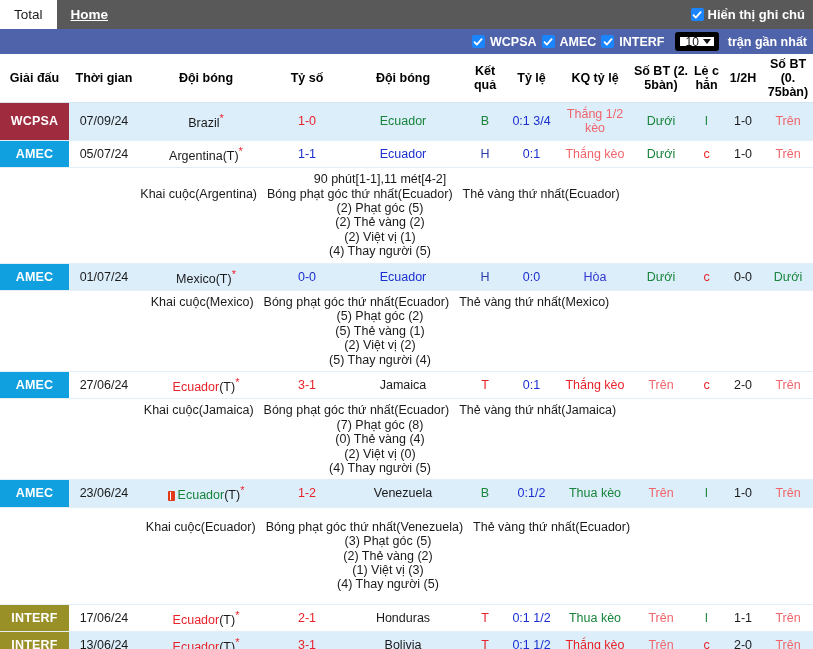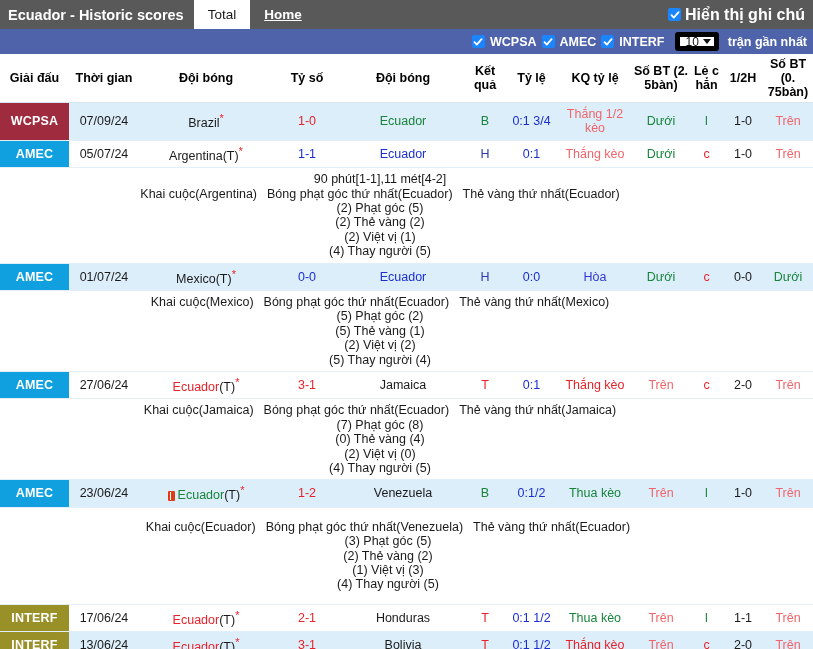--- a/index.html
+++ b/index.html
@@ -51,21 +51,21 @@
   .chk {
     width: 13px; height: 13px;
     background: #1a85ff;
     border-radius: 2px;
     display: inline-flex;
     align-items: center; justify-content: center;
     flex: 0 0 auto;
   }
   .chk svg { display:block; }
   .topbar-right .label {
-    color: #ffffff; font-size: 16px; font-weight: bold; white-space: nowrap;
+    color: #ffffff; font-size: 13px; font-weight: bold; white-space: nowrap;
   }
 
   
   .filterbar {
     height: 25px;
     background: #4f63ab;
     display: flex;
     align-items: center;
     justify-content: flex-end;
     padding-right: 6px;
@@ -180,21 +180,20 @@
   col.c-oe     { width: 33px; }
   col.c-half   { width: 40px; }
   col.c-bt075  { width: 50px; }
 </style>
 </head>
 <body>
 
 <div id="app">
 
   <div class="topbar">
-    <div class="topbar-title">Ecuador - Historic scores</div>
     <div class="tab active">
       <span>Total</span>
     </div>
     <div class="tab link">
       <span>Home</span>
     </div>
     <div class="topbar-right">
       <span class="chk">
         <svg width="10" height="10" viewBox="0 0 10 10">
             <path d="M1.5 5.2 L3.8 7.6 L8.6 2.2" stroke="#fff" stroke-width="1.8" fill="none" stroke-linecap="round" stroke-linejoin="round"></path>

